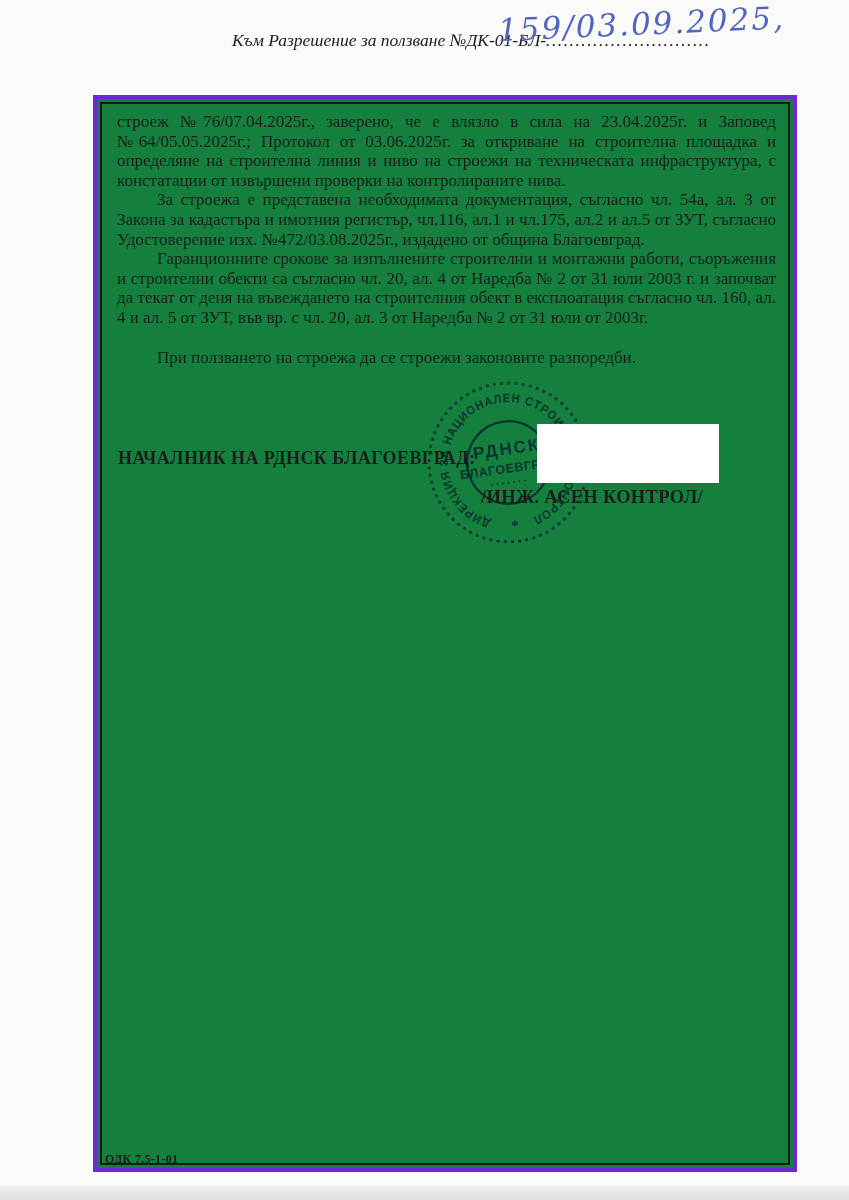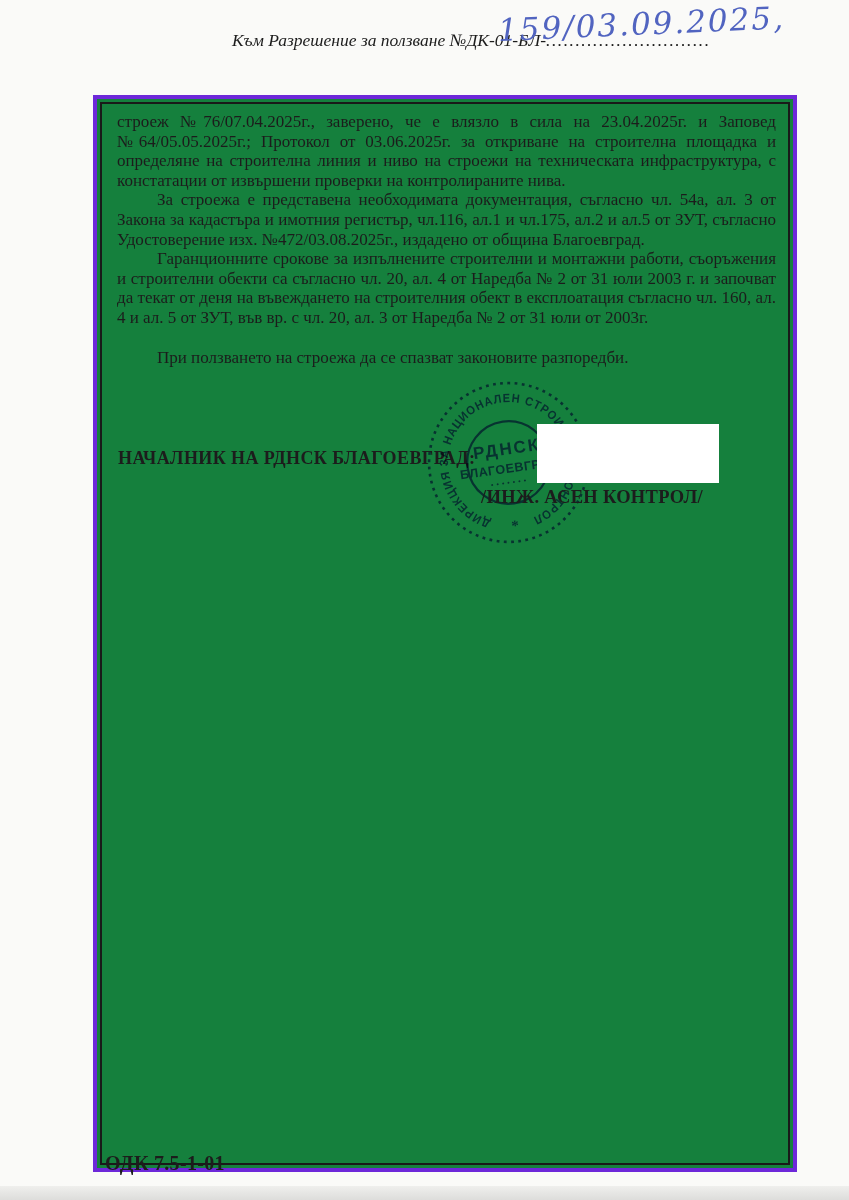--- a/index.html
+++ b/index.html
@@ -77,38 +77,38 @@
   }
   .stamp-dots{font-size:12px;font-weight:bold;letter-spacing:1.5px;}
   .stamp-star{font-size:15px;font-weight:bold;}
   .redaction-box{
     position:absolute;left:537px;top:424px;width:182px;height:59px;
     background:#ffffff;z-index:3;
   }
   
   .footer-code{
     position:absolute;left:105px;top:1152px;
-    font-size:20px;font-weight:bold;letter-spacing:.3px;
+    font-size:12px;font-weight:bold;letter-spacing:.3px;text-decoration:underline;
   }
 </style>
 </head>
 <body>
 
 <div class="header-line">
   <span>Към Разрешение за ползване №ДК-01-БЛ-</span><span class="dots">...........................................</span>
 </div>
 <div class="handwriting">159/03.09.2025,</div>
 
 <div class="doc-box">
   <div class="doc-box-inner">
     <div class="doc-text">
       <p>строеж  №76/07.04.2025г.,  заверено,  че  е  влязло  в  сила  на  23.04.2025г.  и  Заповед №64/05.05.2025г.;   Протокол от 03.06.2025г. за откриване на строителна площадка и определяне на строителна линия и ниво на строежи на техническата инфраструктура,  с констатации от извършени проверки на контролираните нива.</p>
       <p class="indent">За строежа е представена необходимата документация, съгласно чл. 54а, ал. 3 от Закона за кадастъра и имотния регистър, чл.116, ал.1 и чл.175, ал.2 и ал.5 от ЗУТ, съгласно Удостоверение изх. №472/03.08.2025г., издадено от община Благоевград.</p>
       <p class="indent">Гаранционните срокове за изпълнените строителни и монтажни работи, съоръжения и строителни обекти са съгласно чл. 20, ал. 4 от Наредба № 2 от 31 юли 2003 г. и започват да текат от деня на въвеждането на строителния обект в експлоатация съгласно чл. 160, ал. 4 и ал. 5 от ЗУТ, във вр. с чл. 20, ал. 3 от Наредба № 2 от 31 юли от 2003г.</p>
-      <p class="indent closing">При ползването на строежа да се спазват законовите разпоредби.</p>
+      <p class="indent closing">При ползването на строежа да се строежи законовите разпоредби.</p>
     </div>
   </div>
 </div>
 
 <div class="sig-title">НАЧАЛНИК НА РДНСК БЛАГОЕВГРАД:</div>
 
 <div class="stamp-wrap">
   <svg viewBox="0 0 180 180" xmlns="http://www.w3.org/2000/svg">
     <g fill="none" stroke="#3d5ac5">
       <circle cx="90" cy="90" r="79" stroke-width="2.6" stroke-dasharray="2.8 4.4"></circle>

